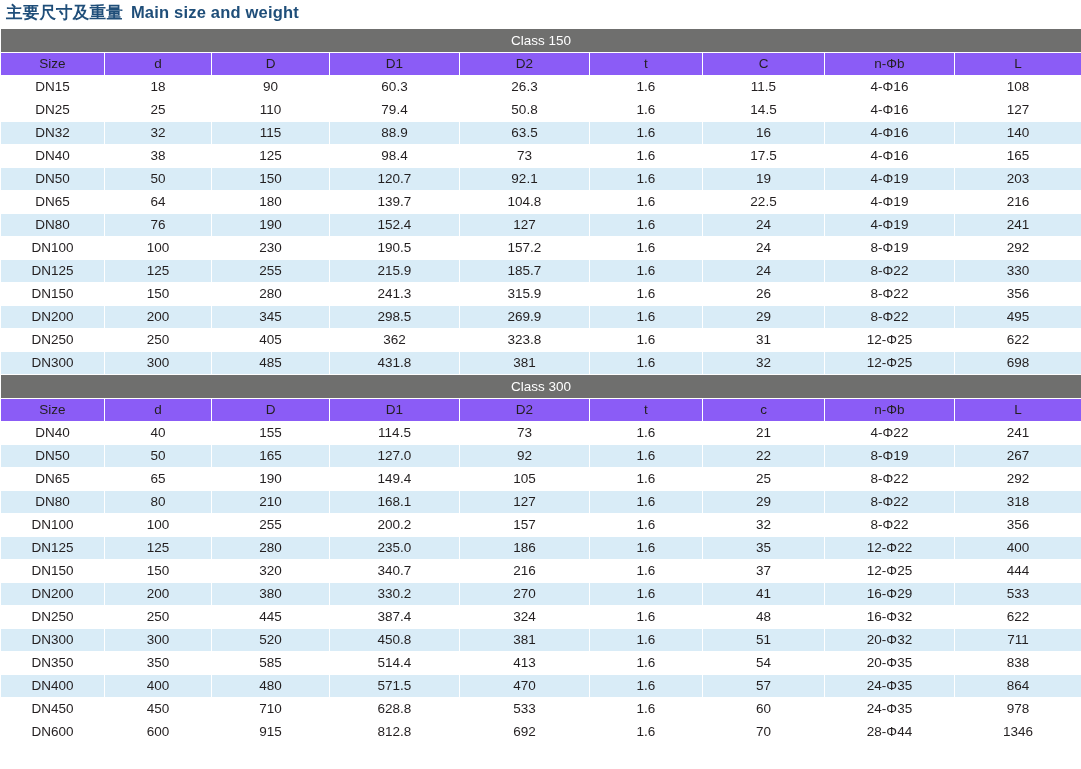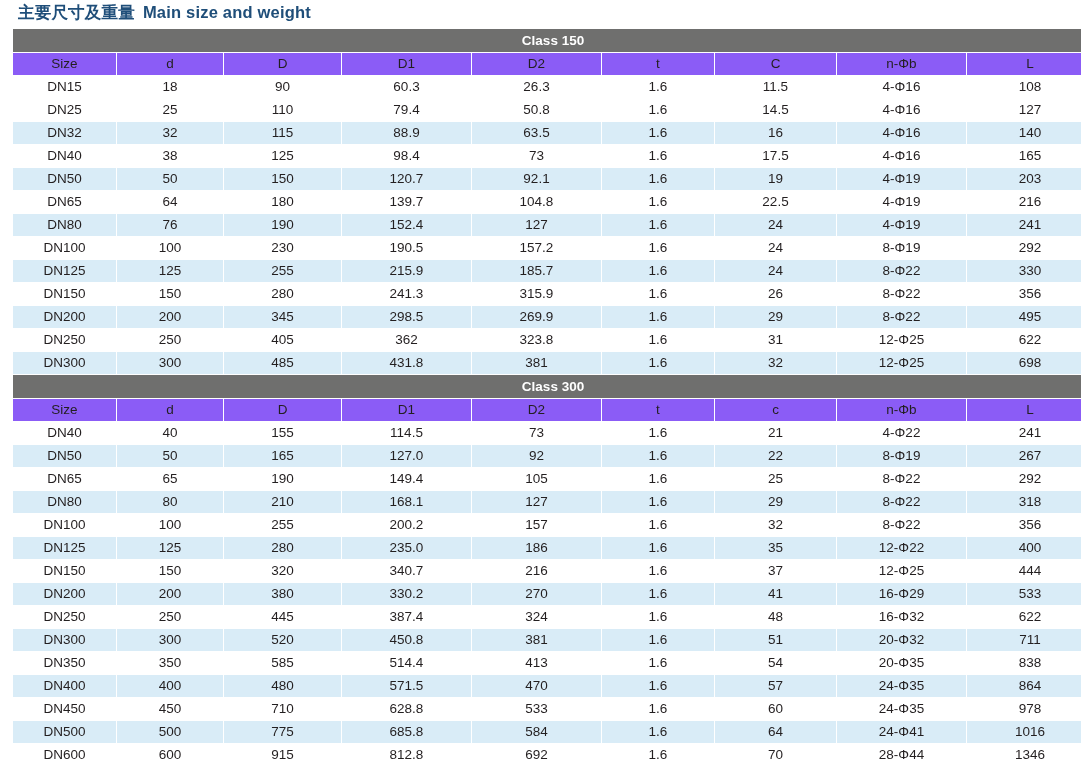--- a/index.html
+++ b/index.html
@@ -12,21 +12,20 @@
     height: 769px;
     font-family: "Liberation Sans", sans-serif;
     color: #221f1f;
     overflow: hidden;
   }
   .page {
     position: relative;
     width: 930px;
     height: 769px;
     box-sizing: border-box;
-    padding-left: 12px;
   }
   .doc-title {
     font-size: 16.5px;
     color: #1f4e79;
     font-weight: 700;
     padding: 2px 6px 4px 6px;
     letter-spacing: 0.2px;
     white-space: nowrap;
   }
   .doc-title .cn { margin-right: 8px; }
@@ -42,21 +41,21 @@
     font-weight: 400;
     padding: 1px 0 2px 0;
     height: 19px;
     line-height: 17px;
     color: #231f20;
   }
   tr.class-band td {
     background: #6f6f6e;
     color: #ffffff;
     font-size: 13.5px;
-    font-weight: 700;
+    font-weight: 400;
     height: 20px;
   }
   tr.head-row td {
     background: #8b5cf6;
     font-weight: 400;
   }
   tr.row-light td { background: #ffffff; }
   tr.row-alt td { background: #d9ecf7; }
 
   
@@ -399,31 +398,20 @@
           <td>DN450</td>
           <td>450</td>
           <td>710</td>
           <td>628.8</td>
           <td>533</td>
           <td>1.6</td>
           <td>60</td>
           <td>24-Φ35</td>
           <td>978</td>
         </tr>
-        <tr class="row-alt">
-          <td>DN500</td>
-          <td>500</td>
-          <td>775</td>
-          <td>685.8</td>
-          <td>584</td>
-          <td>1.6</td>
-          <td>64</td>
-          <td>24-Φ41</td>
-          <td>1016</td>
-        </tr>
         <tr class="row-light">
           <td>DN600</td>
           <td>600</td>
           <td>915</td>
           <td>812.8</td>
           <td>692</td>
           <td>1.6</td>
           <td>70</td>
           <td>28-Φ44</td>
           <td>1346</td>

